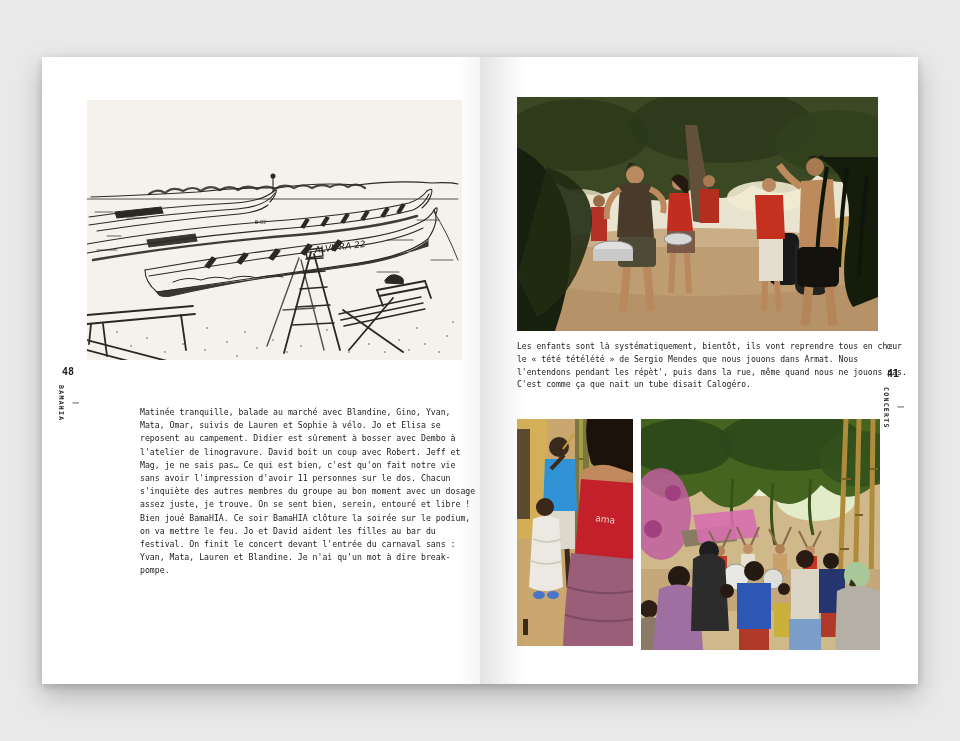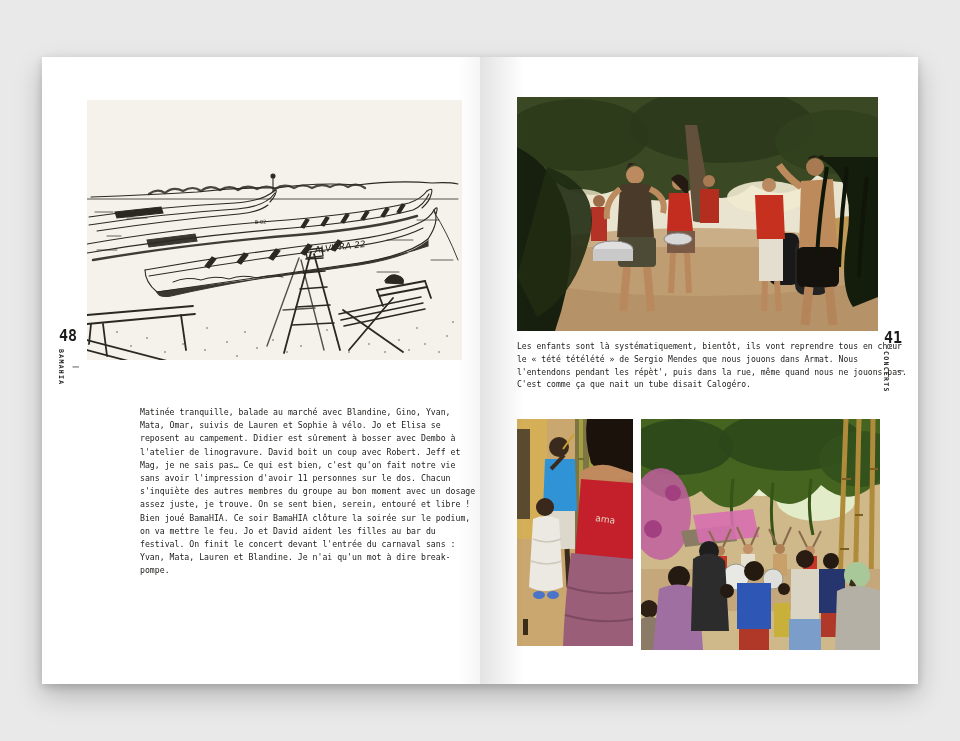--- a/index.html
+++ b/index.html
@@ -9,21 +9,21 @@
           box-shadow:0 3px 8px rgba(0,0,0,.16), 0 12px 26px rgba(0,0,0,.22);}
   .gutter{position:absolute;left:438px;top:0;width:52px;height:100%;
           background:linear-gradient(to right, rgba(90,90,90,.17), rgba(255,255,255,0) 85%);
           pointer-events:none;}
   .gutter-l{position:absolute;left:414px;top:0;width:24px;height:100%;
           background:linear-gradient(to left, rgba(90,90,90,.06), rgba(255,255,255,0) 90%);
           pointer-events:none;}
 
   
   .marginblk{position:absolute;width:26px;text-align:center;}
-  .marginblk .pnum{font-size:15px;font-weight:700;letter-spacing:0;line-height:14px;}
+  .marginblk .pnum{font-size:10px;font-weight:700;letter-spacing:0;line-height:14px;margin-top:36px;}
   .vlabel{margin-top:6px;display:inline-flex;flex-direction:column;align-items:center;
           writing-mode:vertical-rl;text-orientation:mixed;gap:7px;
           font-size:6.5px;font-weight:700;letter-spacing:1.3px;}
   .marginblk.left{left:13px;top:272px;}
   .marginblk.right{left:838px;top:274px;}
 
   
   .sketch{position:absolute;left:45px;top:43px;width:375px;height:260px;}
   .body-left{position:absolute;left:98px;top:349px;width:338px;
              font-size:8.2px;line-height:13.2px;white-space:pre-wrap;}

